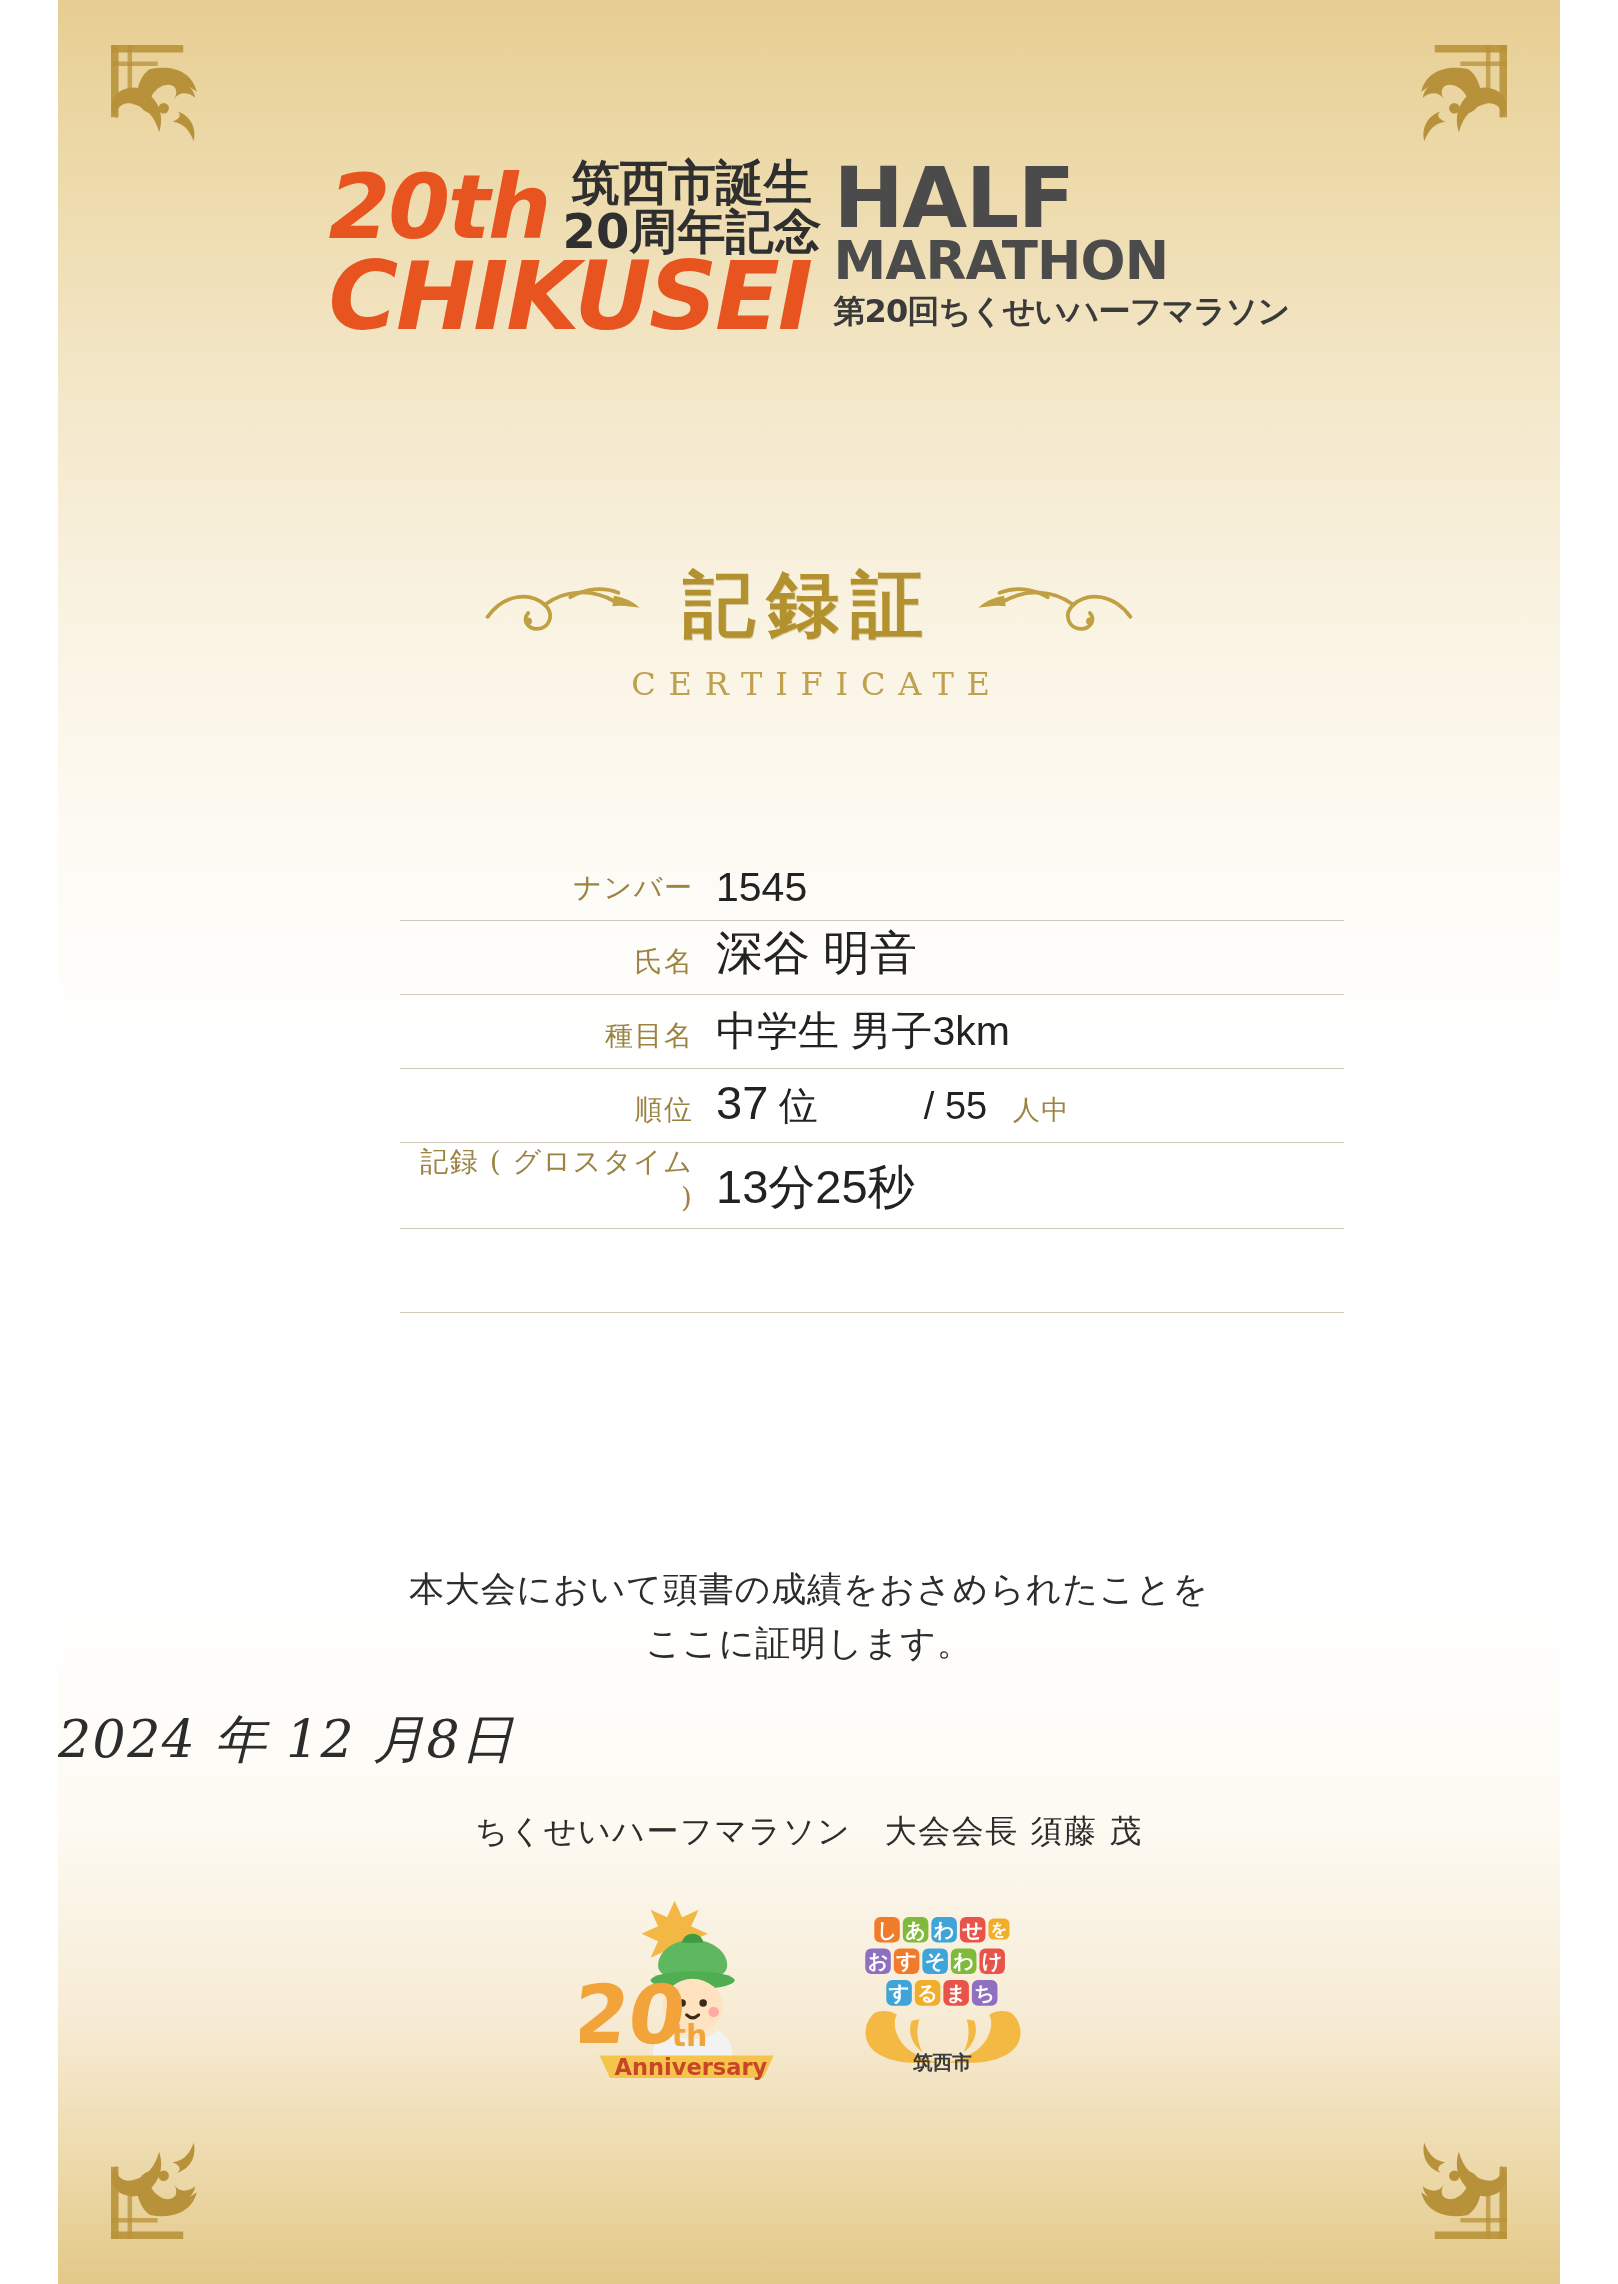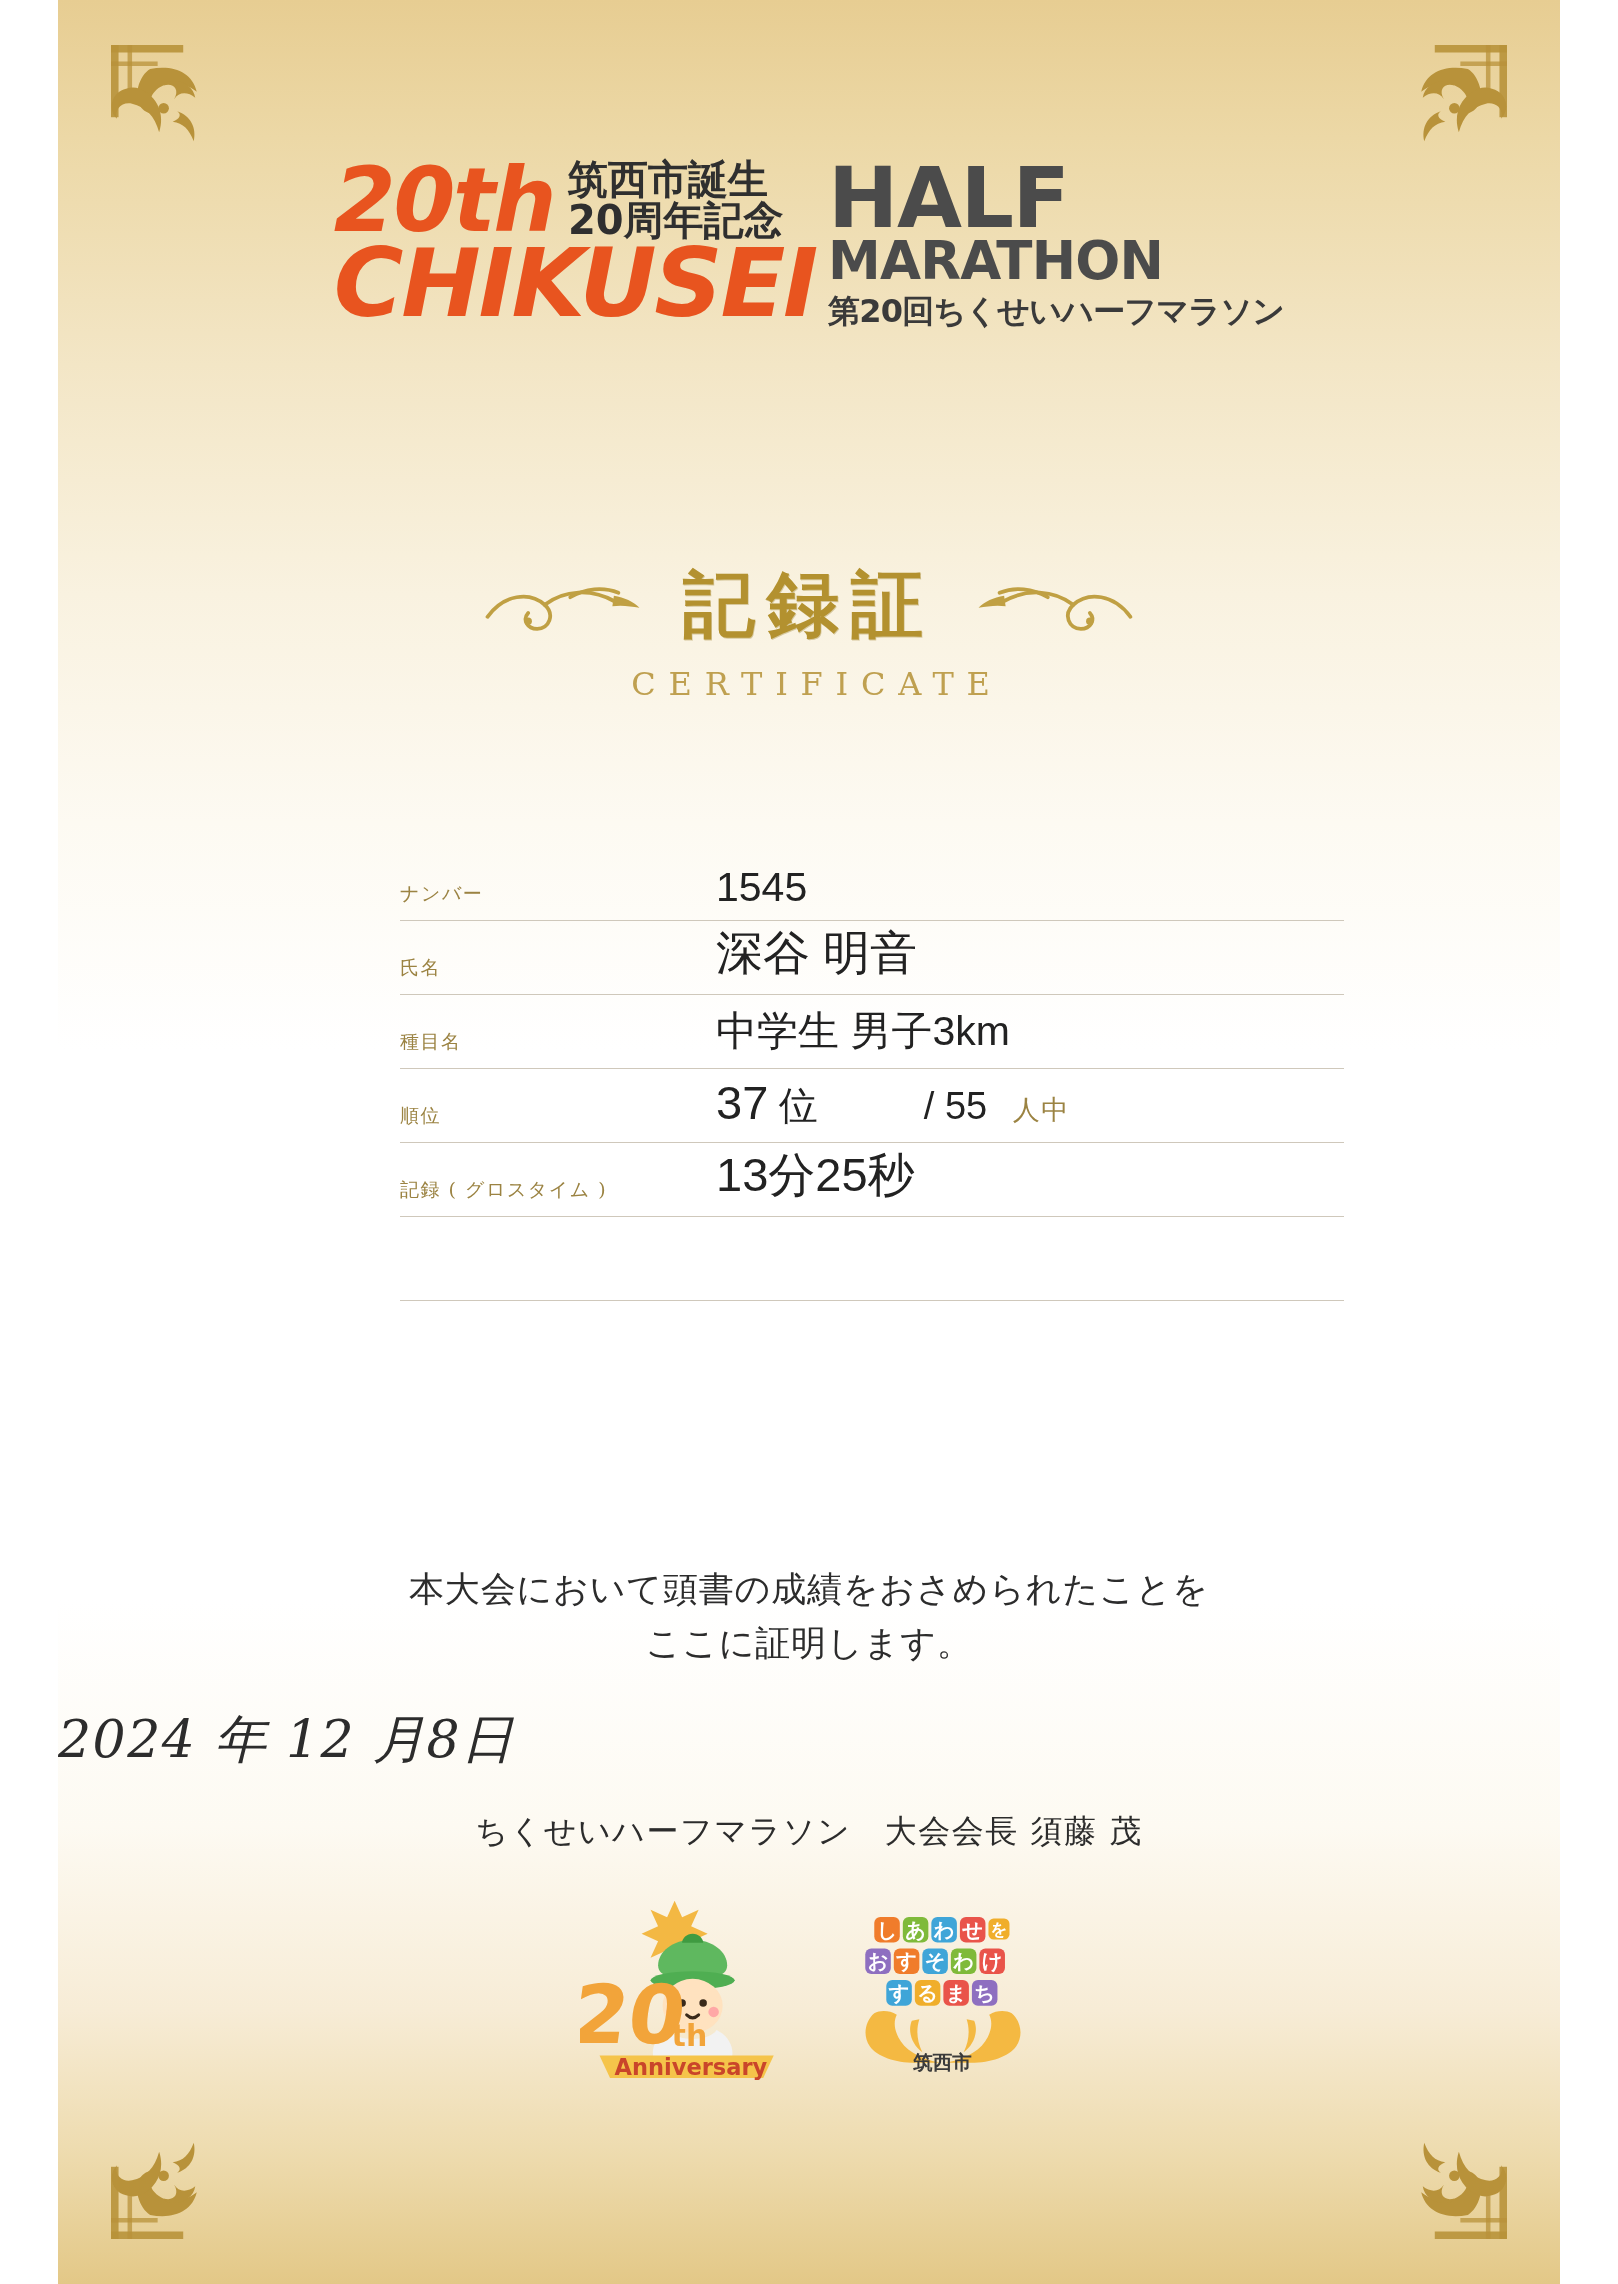--- a/index.html
+++ b/index.html
@@ -72,23 +72,24 @@
     font-size: 89px;
     line-height: 0.95;
     color: #e8541f;
     letter-spacing: -2.3px;
   }
   .logo-jp-lines {
     margin-left: 13.5px;
     color: #2f2f2f;
     font-family: "DejaVu Sans", sans-serif;
     font-weight: bold;
-    font-size: 40px;
+    font-size: 48px;
     line-height: 1.02;
     letter-spacing: 0px;
+    text-align: center;
   }
   .logo-chikusei {
     font-family: "DejaVu Sans", sans-serif;
     font-weight: bold;
     font-style: italic;
     font-size: 95px;
     line-height: 0.95;
     color: #e8541f;
     letter-spacing: -2.3px;
     margin-top: -4.5px;
@@ -169,24 +170,24 @@
   .rec-row {
     display: flex;
     align-items: flex-end;
     border-bottom: 1.5px solid #cfc8bb;
     min-height: 74px;
     padding-bottom: 7.5px;
     box-sizing: border-box;
   }
   .rec-label {
     width: 316px;
-    text-align: left;
+    text-align: right;
     padding-right: 22.6px;
     font-family: "DejaVu Serif", serif;
-    font-size: 19px;
+    font-size: 28px;
     color: #9b8342;
     letter-spacing: 1.5px;
     padding-bottom: 6px;
     box-sizing: border-box;
   }
   .rec-value {
     flex: 1;
     font-family: "Liberation Sans", sans-serif;
     font-size: 41px;
     color: #222222;

